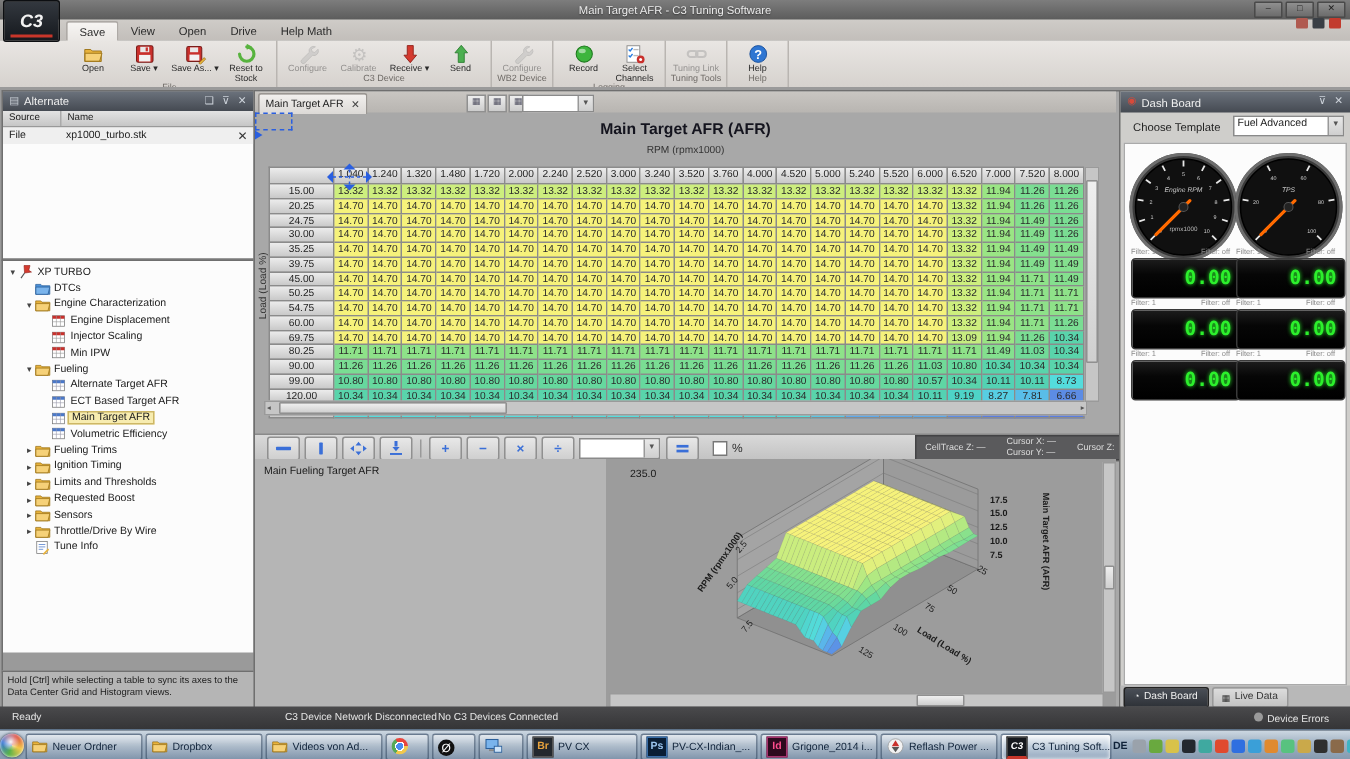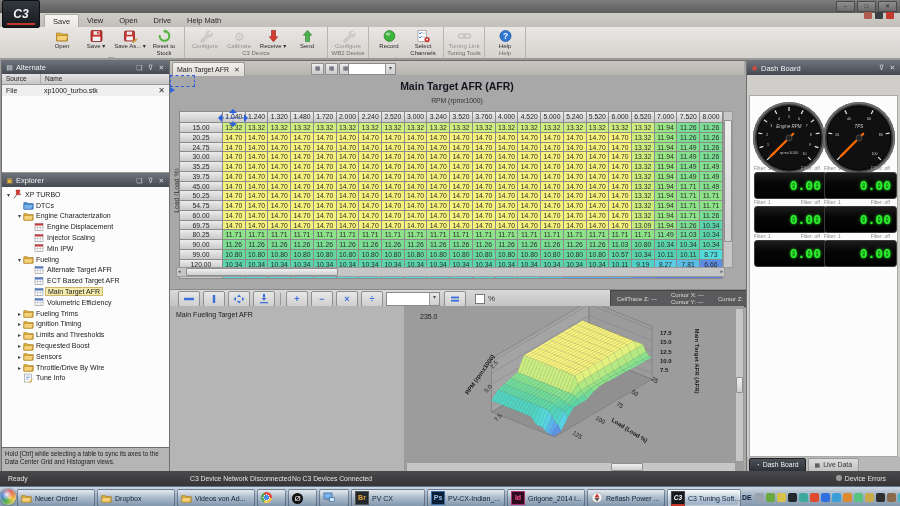--- a/index.html
+++ b/index.html
@@ -38,20 +38,21 @@
            padding:0 3px;background:linear-gradient(rgba(255,255,255,.55),rgba(255,255,255,.18) 48%,rgba(120,140,165,.28));overflow:hidden}
   .tb-item.active{background:linear-gradient(rgba(255,255,255,.85),rgba(225,235,245,.55) 48%,rgba(160,180,205,.45));box-shadow:inset 0 0 3px #fff}
   .tb-item .tlb{font-size:7px;color:#10233a;margin-left:3px;white-space:nowrap}
   .seg{font-family:"DejaVu Sans Mono",monospace;font-weight:bold;color:#2cf02c;text-shadow:0 0 3px #2cf02c}
   .tinylb{font-size:5px;color:#8a8a8a}
 </style>
 </head>
 <body>
 
 <div id="titlebar" class="abs">
+  <div id="title-text" class="abs">Main Target AFR - C3 Tuning Software</div>
   <div id="win-controls" class="abs" style="right:3px;top:1px;display:flex">
       <div style="width: 17px; height: 9px; margin-left: 2px; background: linear-gradient(rgb(143, 143, 143), rgb(107, 107, 107)); border: 1px solid rgb(74, 74, 74); border-radius: 1px; color: rgb(29, 29, 29); font-size: 6px; line-height: 8px; text-align: center;">‒</div>
       <div style="width: 17px; height: 9px; margin-left: 2px; background: linear-gradient(rgb(143, 143, 143), rgb(107, 107, 107)); border: 1px solid rgb(74, 74, 74); border-radius: 1px; color: rgb(29, 29, 29); font-size: 6px; line-height: 8px; text-align: center;">□</div>
       <div style="width: 17px; height: 9px; margin-left: 2px; background: linear-gradient(rgb(143, 143, 143), rgb(107, 107, 107)); border: 1px solid rgb(74, 74, 74); border-radius: 1px; color: rgb(29, 29, 29); font-size: 6px; line-height: 8px; text-align: center;">✕</div>
     </div>
 </div>
 <div class="abs" id="app-logo" style="left:2px;top:0;width:36px;height:26px;background:linear-gradient(#33383f,#15181d);border:1px solid #0c0e11;border-radius:2px;z-index:30;display:flex;align-items:center;justify-content:center">
   <span style="font-size:12px;font-weight:bold;font-style:italic;color:#f2f2f2">C3</span>
   <span class="abs" style="left:4px;bottom:2px;width:28px;height:2px;background:#c8362a"></span>
 </div>
@@ -217,28 +218,20 @@
     <div class="white" style="height:87px">
       <div style="height:11px;display:flex;align-items:center;background:#efefef">
         <span style="width:34px;padding-left:4px">File</span>
         <span style="flex:1;padding-left:4px">xp1000_turbo.stk</span>
         <span style="padding-right:4px;font-size:8px;color:#333">✕</span>
       </div>
     </div>
   </div>
 
   <div class="abs" style="left:1px;top:115px;width:167px;height:274px;border:1px solid #6f6f6f">
-    <div class="panel-head" style="height:13px">
-      <span class="phbtn" style="margin:0 2px 0 0;color:#e8b33d">▣</span>
-      <span>Explorer</span>
-        <span class="sp"></span>
-      <span class="phbtn">❏</span>
-      <span class="phbtn">⊽</span>
-      <span class="phbtn">✕</span>
-    </div>
     <div id="tree" class="white" style="height:259px;overflow:hidden;padding-top:2px">
         <div class="treerow" style="padding-left: 3px;">
           <span class="exp">▾</span>
           <span style="width: 11px; height: 10px; display: inline-block;"><svg width="10" height="10" viewBox="0 0 10 10">
               <path d="M4 1h4l-.8 3.2 1.8 1.2-4.6.6z" fill="#d43a2f" stroke="#8f1f18" stroke-width=".4"></path>
               <path d="M4.4 6 2 9.4" stroke="#555" stroke-width=".8"></path>
             </svg></span>
           <span class="lbl">XP TURBO</span>
         </div>
         <div class="treerow" style="padding-left: 14px;">
@@ -1247,20 +1240,27 @@
   </div>
 
   <div class="abs" style="left:746px;top:2px;width:153px;height:411px;border:1px solid #6f6f6f;background:#cfcecb">
     <div class="panel-head" style="height:14px">
       <span class="phbtn" style="margin:0 2px 0 0;color:#d84a3a">◉</span>
       <span>Dash Board</span>
         <span class="sp"></span>
       <span class="phbtn">⊽</span>
       <span class="phbtn">✕</span>
     </div>
+    <div style="height:18px;display:flex;align-items:center">
+      <span style="flex:1;text-align:center;font-size:7.5px;color:#222">Choose Template</span>
+      <div style="width:72px;height:12px;background:#fff;border:1px solid #8a8a8a;display:flex;margin-right:4px">
+        <span style="flex:1;font-size:7px;padding:1px 0 0 2px">Fuel Advanced</span>
+        <span style="width:9px;background:linear-gradient(#e8e8e8,#cfcfcf);border-left:1px solid #999;font-size:6px;text-align:center;color:#555">▾</span>
+      </div>
+    </div>
     <div id="dash-body" class="white abs" style="left:2px;top:34px;width:147px;height:360px;border:1px solid #aaa">
         <svg width="76" height="78" style="position: absolute; left: 1px; top: 2px;">
           <circle cx="38" cy="40" r="36" fill="#3a3a3a"></circle>
           <circle cx="38" cy="40" r="35" fill="none" stroke="#6e6e6e" stroke-width="2"></circle>
           <circle cx="38" cy="40" r="32" fill="#101010" stroke="#000" stroke-width="1"></circle>
           <line x1="18.90811690796322" y1="59.09188309203678" x2="16.079689783217027" y2="61.92031021678298" stroke="#e8e8e8" stroke-width="1.2"></line>
           <text x="22.443650813895957" y="57.05634918610404" text-anchor="middle" font-size="3.6" fill="#cfcfcf" font-family="Liberation Sans">0</text>
           <line x1="12.321474060030855" y1="48.34345884812358" x2="8.51724799485024" y2="49.579526825623375" stroke="#e8e8e8" stroke-width="1.2"></line>
           <text x="17.076756641506623" y="48.298373876248846" text-anchor="middle" font-size="3.6" fill="#cfcfcf" font-family="Liberation Sans">1</text>
           <line x1="11.332414803931279" y1="35.77626944391377" x2="7.38166144155073" y2="35.15053158375285" stroke="#e8e8e8" stroke-width="1.2"></line>

